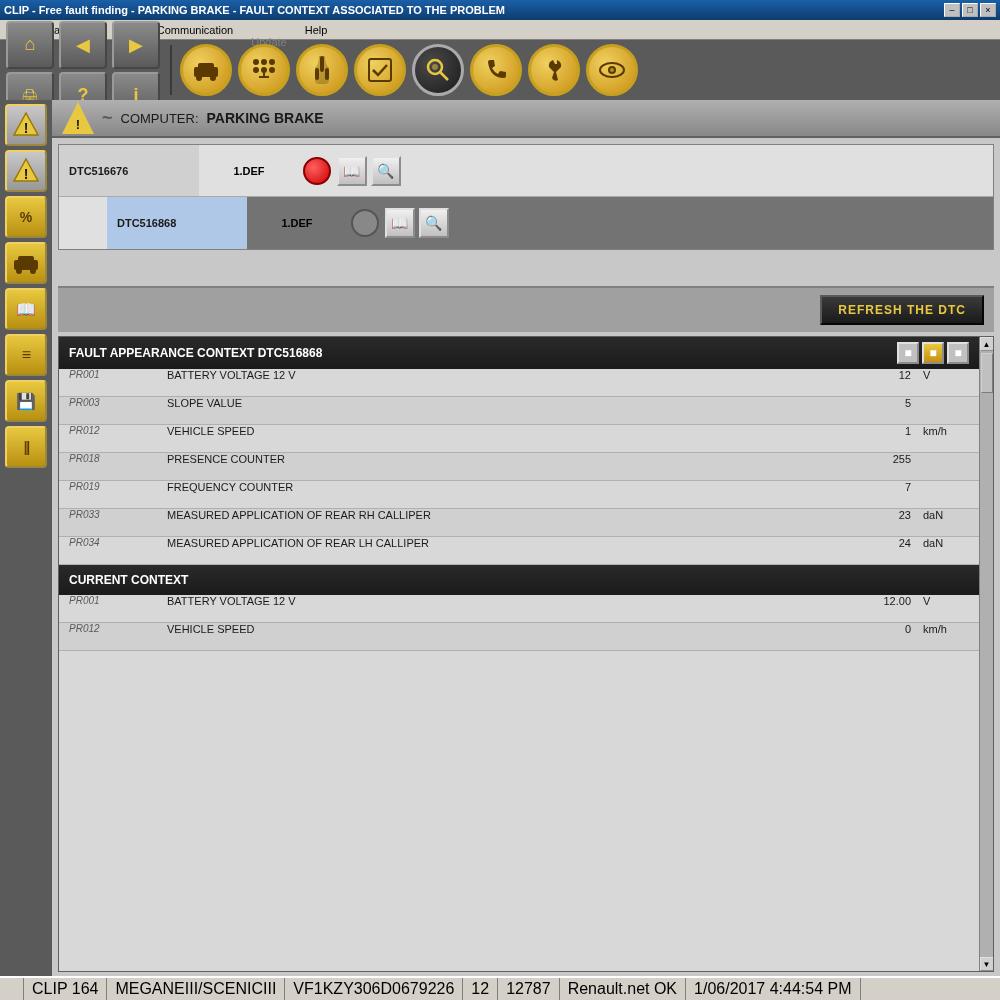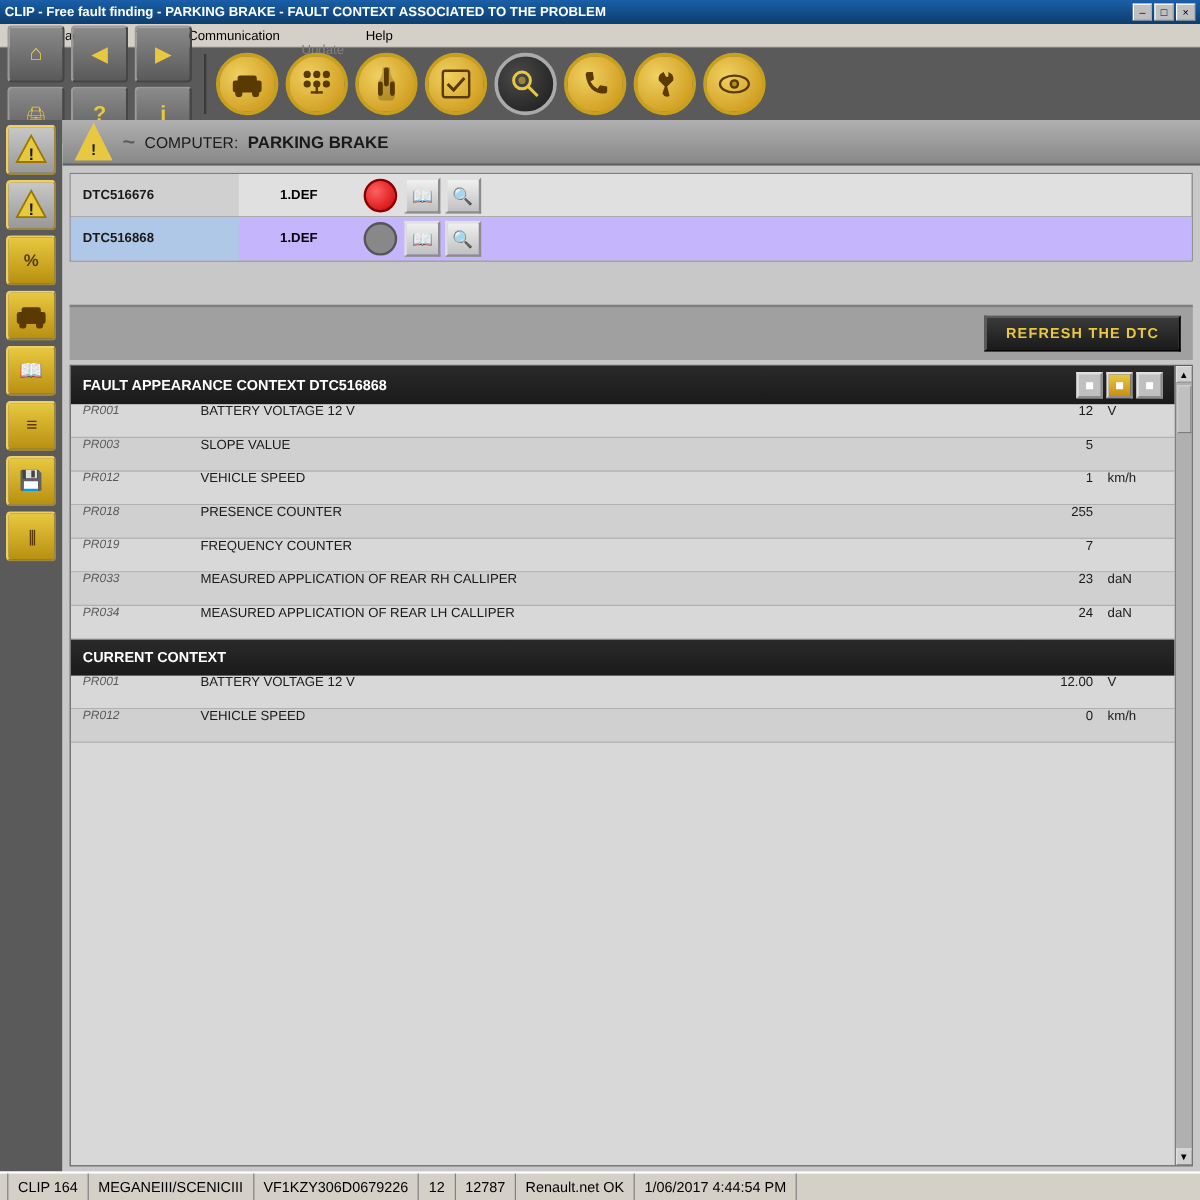--- a/index.html
+++ b/index.html
@@ -170,24 +170,24 @@
     
     #dtc-table {
       margin: 6px;
       background: #e0e0e0;
       border: 1px solid #808080;
     }
     .dtc-row {
       display: flex;
       align-items: center;
       border-bottom: 1px solid #aaaaaa;
-      height: 36px;
+      height: 52px;
     }
     .dtc-row:last-child { border-bottom: none; }
-    .dtc-row.selected { background: #c4b5fd; }
+    .dtc-row.selected { background: #737373; margin-left: 48px; }
     .dtc-code {
       width: 140px;
       padding: 0 10px;
       font-weight: bold;
       font-size: 11px;
       color: #1a1a1a;
       background: #d0d0d0;
       height: 100%;
       display: flex;
       align-items: center;
@@ -364,23 +364,23 @@
       margin: 1px;
     }
 
     
     #status-bar {
       background: #d4d0c8;
       border-top: 2px solid #ffffff;
       height: 24px;
       display: flex;
       align-items: center;
-      padding: 0 6px;
+      padding: 0 23px;
       gap: 0;
-      font-size: 12px;
+      font-size: 16px;
     }
     .status-cell {
       padding: 0 8px;
       border-right: 1px solid #808080;
       height: 100%;
       display: flex;
       align-items: center;
       white-space: nowrap;
     }
     .status-cell:first-child { border-left: 1px solid #808080; }

